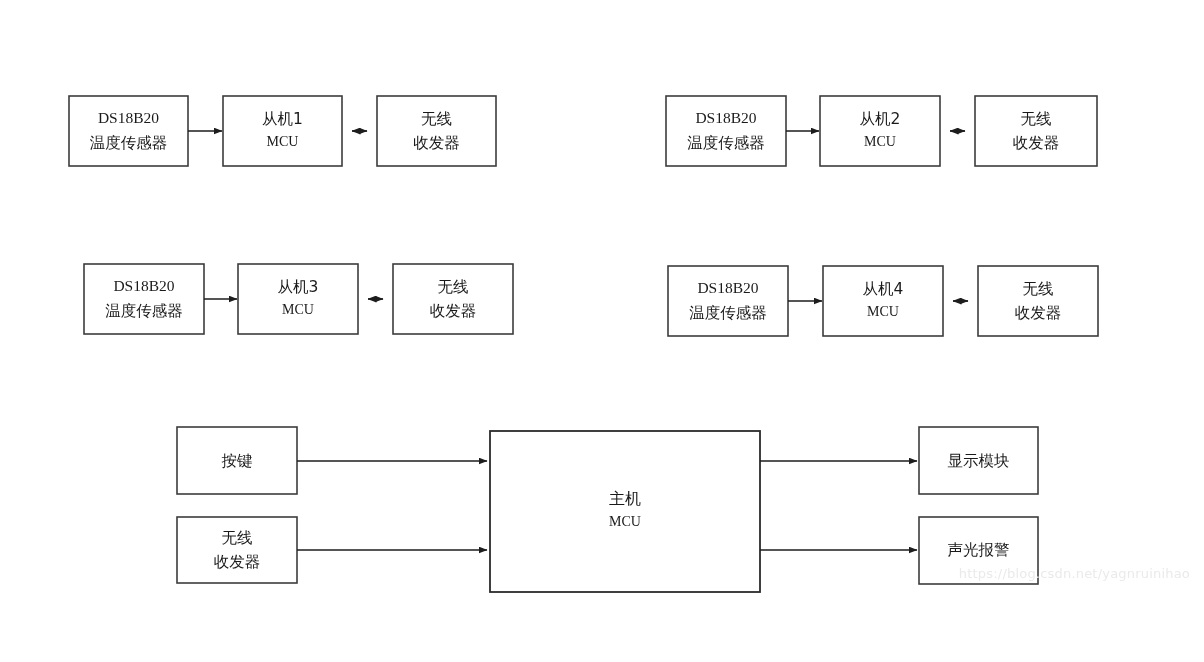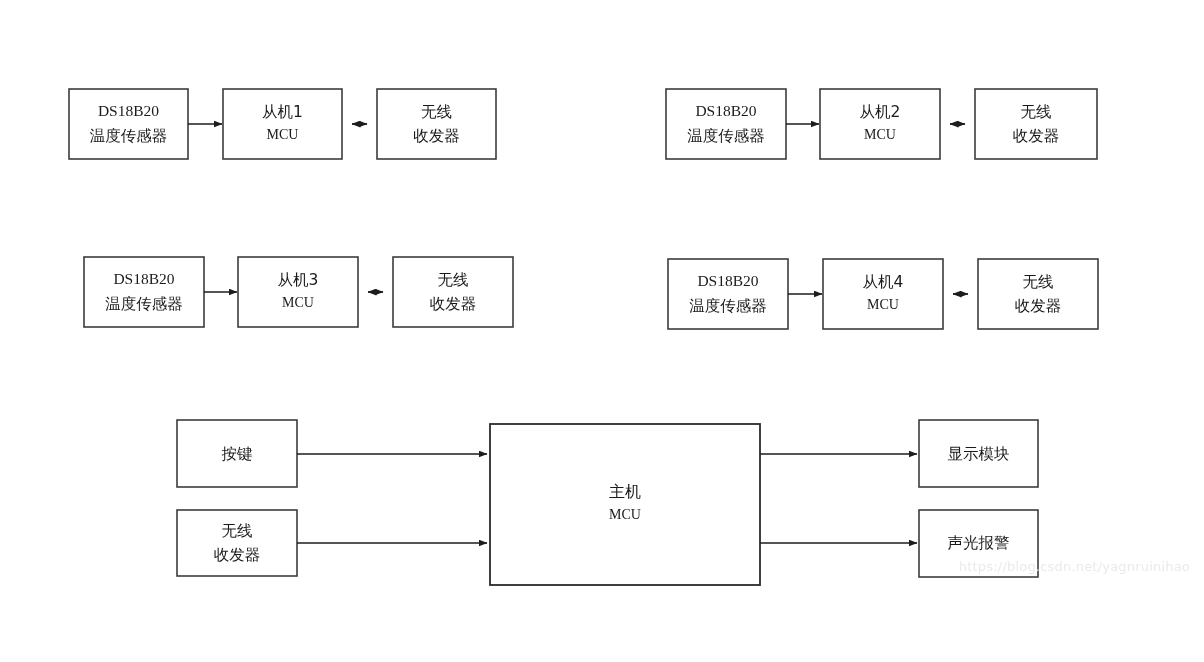--- a/index.html
+++ b/index.html
@@ -11,21 +11,21 @@
   body {
     width: 1204px;
     height: 662px;
     position: relative;
     overflow: hidden;
     font-family: "Liberation Serif", "DejaVu Serif", serif;
   }
   #diagram-root {
     position: absolute;
     left: 0;
-    top: 2px;
+    top: 9px;
     width: 1204px;
     height: 580px;
   }
   svg.diagram-canvas {
     display: block;
     width: 1204px;
     height: 662px;
     background: #ffffff;
   }
   .node-box {

